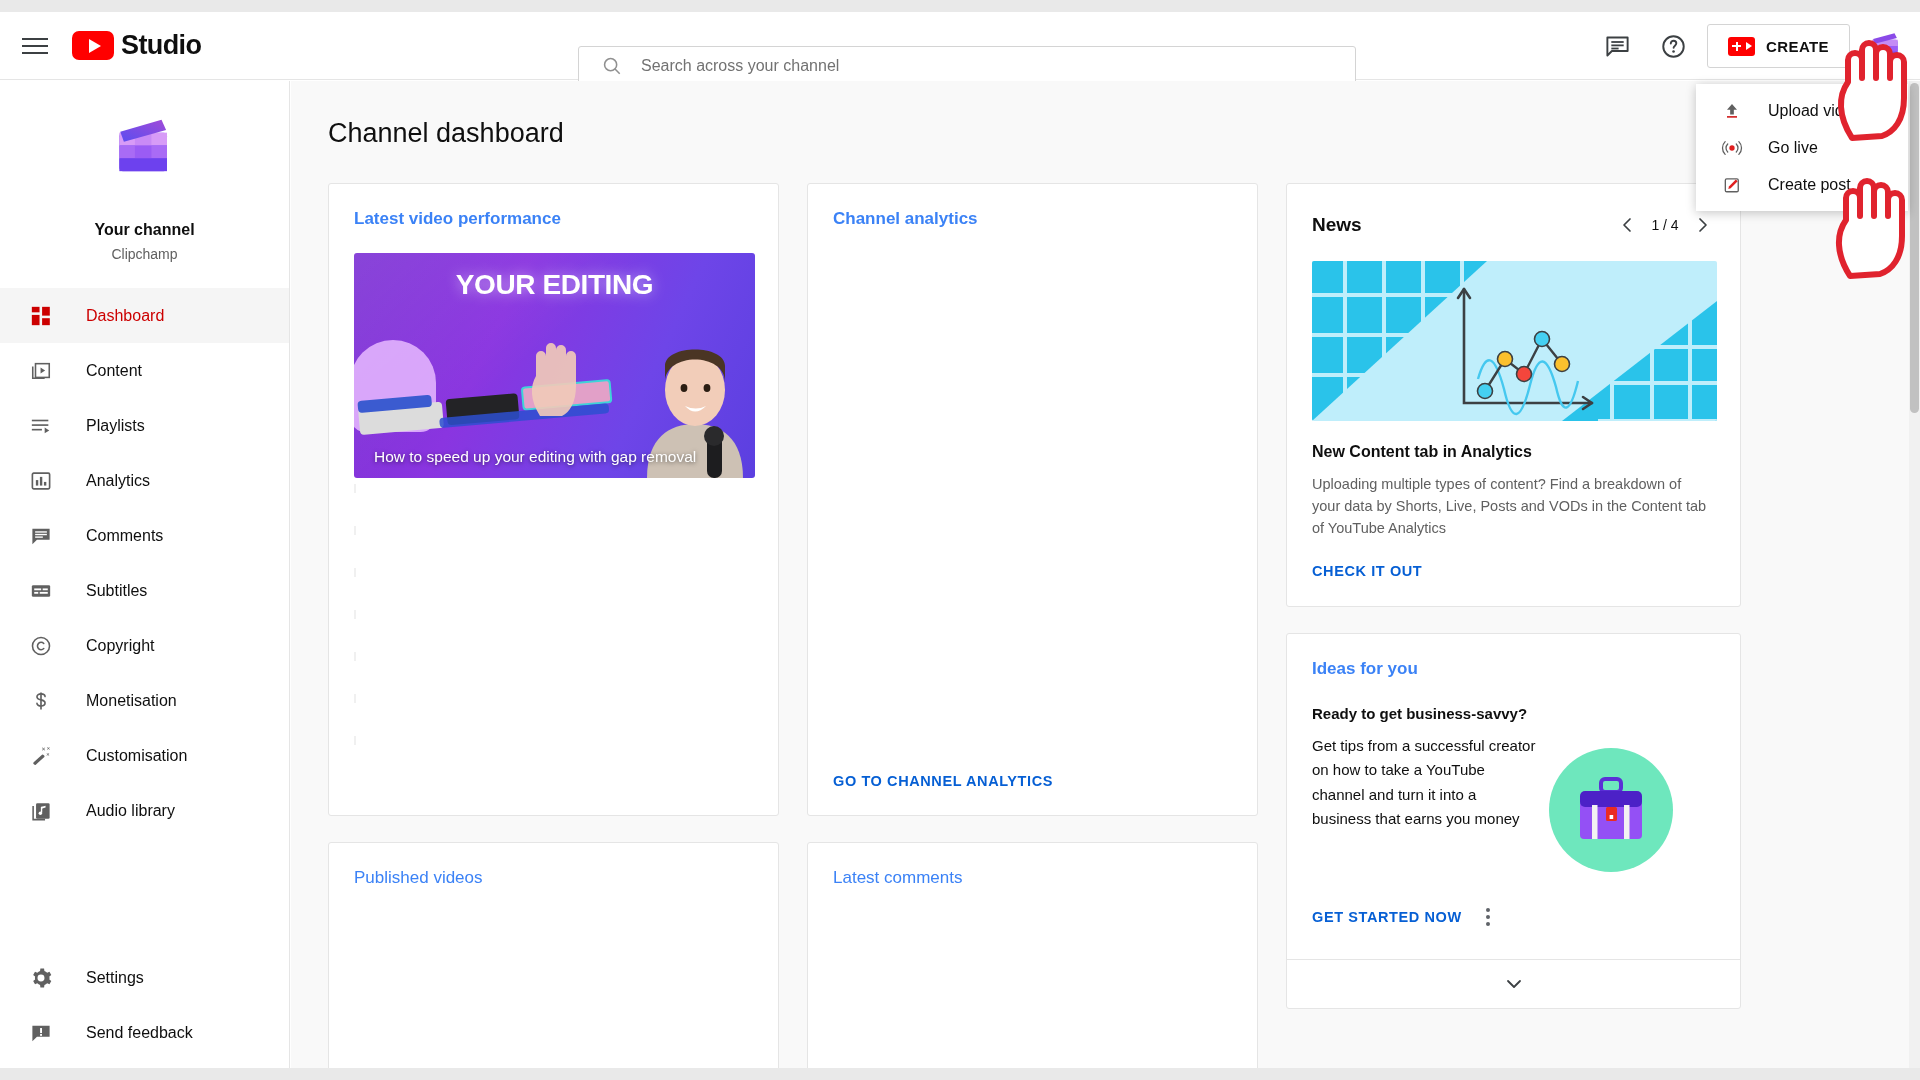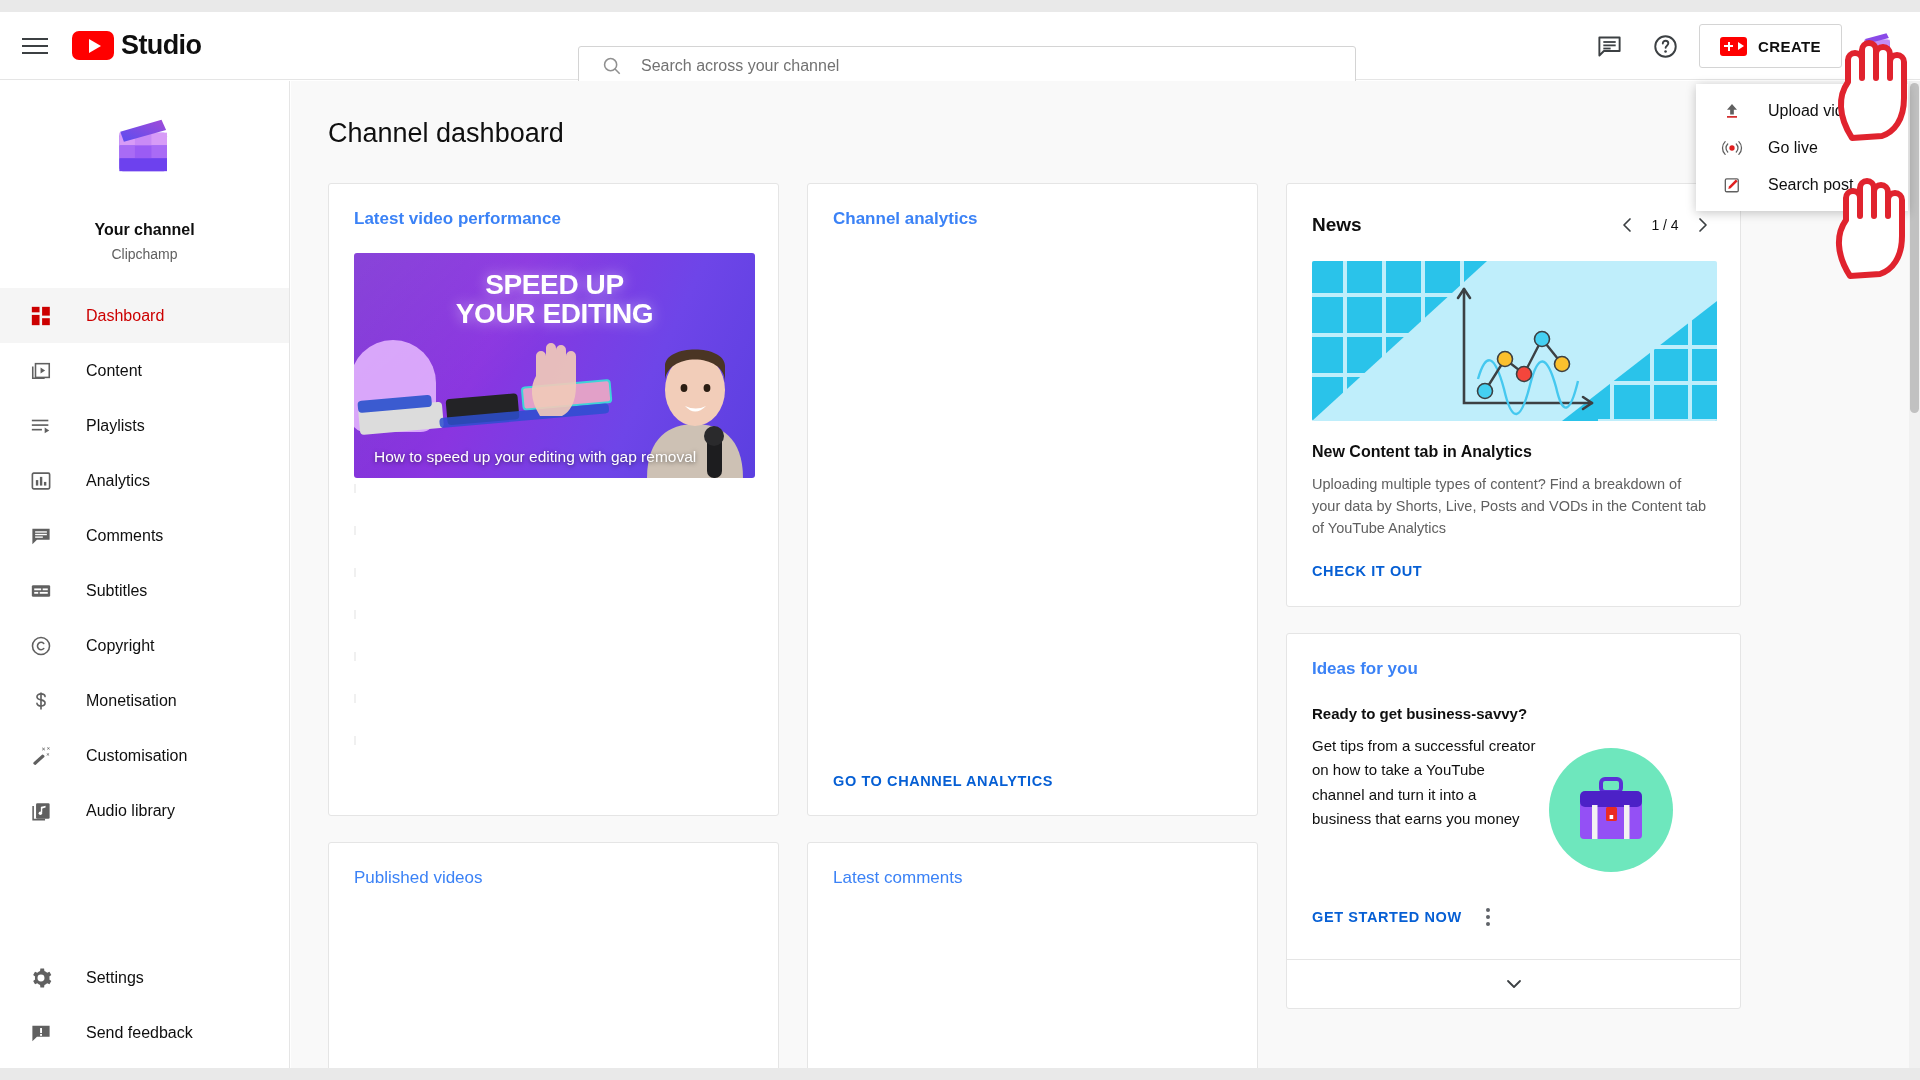--- a/index.html
+++ b/index.html
@@ -58,21 +58,21 @@
   }
   #searchwrap svg { margin-left: 22px; }
   #search-input {
     border: 0; outline: 0; flex: 1; margin-left: 18px; margin-right: 14px;
     font-size: 16px; font-family: "Liberation Sans", sans-serif; color: #606060;
     background: transparent;
   }
   #search-input::placeholder { color: #727272; }
   
   #topright {
-    position: absolute; right: 8px; top: 0; height: 68px;
+    position: absolute; right: 0; top: 0; height: 68px;
     display: flex; align-items: center; gap: 0px;
   }
   .ticon { width: 56px; height: 56px; display: flex; align-items: center; justify-content: center; cursor: pointer; }
   #create-btn {
     display: flex; align-items: center; gap: 11px;
     height: 44px; padding: 0 20px;
     border: 1px solid #d4d4d4; border-radius: 3px;
     background: #fff; cursor: pointer;
     margin-left: 6px;
   }
@@ -371,21 +371,21 @@
         </span>
         <span class="mi-label">Go live</span>
       </div>
       <div class="menu-item">
         <span class="mi-icon">
           <svg width="20" height="20" viewBox="0 0 24 24">
             <rect x="4" y="4.6" width="15.5" height="15.5" rx="1.6" fill="none" stroke="#606060" stroke-width="1.6"></rect>
             <path d="M16.6 5.4 L18.8 7.6 L10.4 16 L7.6 16.7 L8.3 13.9 Z" fill="#e02020"></path>
           </svg>
         </span>
-        <span class="mi-label">Search post</span>
+        <span class="mi-label">Create post</span>
       </div>
     </div>
 
     <div id="sidebar">
       <div id="channel-block">
         <svg id="avatar-big" viewBox="0 0 96 96">
           <defs>
             <linearGradient id="lidg" x1="0" y1="1" x2="1" y2="0">
               <stop offset="0" stop-color="#5b4df0"></stop>
                 <stop offset="1" stop-color="#a14bd8"></stop>
@@ -566,21 +566,20 @@
 
       <div id="grid">
 
         <div class="col-a">
           <div class="card" id="lvp">
             <div class="card-title">Latest video performance</div>
             <div id="thumb">
               <div class="sheen"></div>
               <div class="blob"></div>
               <div class="hl">
-                <div>SPEED UP</div>
                 <div>YOUR EDITING</div>
               </div>
               <div class="timeline">
                 <span class="tl-seg" style="left:0;top:14px;width:84px;height:26px;background:#dcdcdc;"></span>
                 <span class="tl-seg" style="left:0;top:6px;width:74px;height:12px;background:#3b5bd0;"></span>
                 <span class="tl-seg" style="left:88px;top:12px;width:72px;height:26px;background:#232326;"></span>
                 <span class="tl-seg" style="left:164px;top:6px;width:90px;height:24px;background:#e2a0c8;border:2px solid #3fd3d8;"></span>
                 <span class="tl-seg" style="left:80px;top:30px;width:170px;height:10px;background:#2d4fd0;opacity:.85;"></span>
               </div>
               <svg class="hand" viewBox="0 0 74 90">

